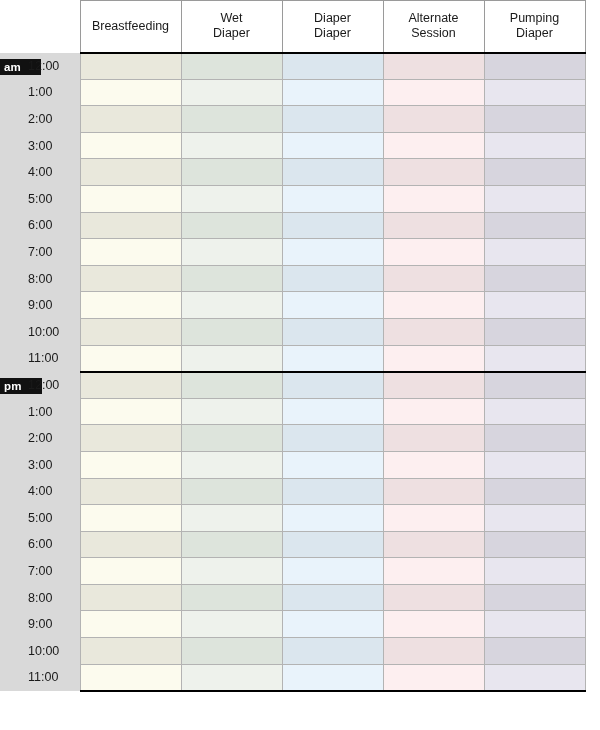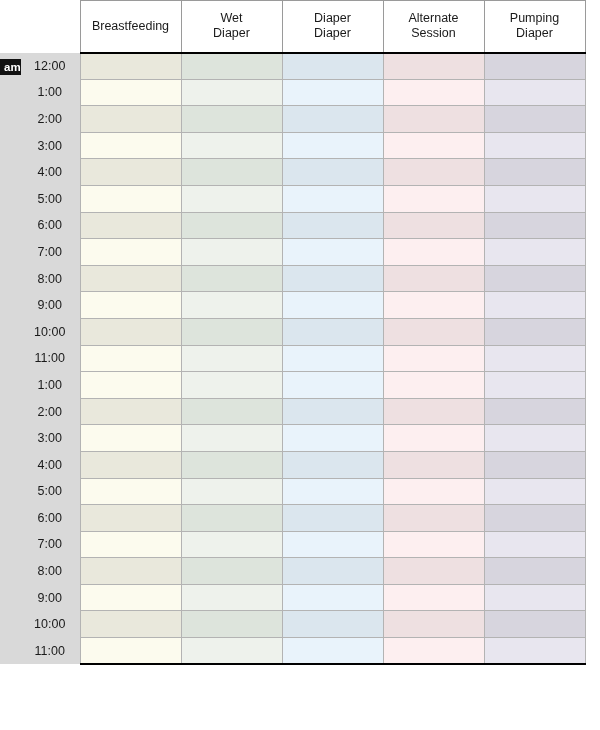--- a/index.html
+++ b/index.html
@@ -60,28 +60,28 @@
     padding: 0;
     border: none;
     width: 28px;
   }
   td.ampm .badge {
     display: inline-block;
     background: #111111;
     color: #ffffff;
     font-size: 11.5px;
     font-weight: bold;
-    padding: 2px 0 2px 4px;
+    padding: 2px 20px 2px 4px;
     line-height: 12px;
     margin-left: 0px;
     letter-spacing: 0.2px;
   }
   td.time {
     background: #d9d9d9;
-    text-align: center;
+    text-align: left;
     vertical-align: middle;
     font-size: 12.5px;
     padding-right: 8px;
     border: none;
     color: #1a1a1a;
   }
   td.cell {
     border: 1px solid #b3b3b3;
   }
   
@@ -257,20 +257,29 @@
         </tr>
         <tr>
           <td class="ampm"></td>
           <td class="time">11:00</td>
           <td class="cell col0"></td>
           <td class="cell col1"></td>
           <td class="cell col2"></td>
           <td class="cell col3"></td>
           <td class="cell col4"></td>
         </tr>
+        <tr class="alt half-start">
+          <td class="ampm"><span class="badge">pm</span></td>
+          <td class="time">12:00</td>
+          <td class="cell col0"></td>
+          <td class="cell col1"></td>
+          <td class="cell col2"></td>
+          <td class="cell col3"></td>
+          <td class="cell col4"></td>
+        </tr>
         <tr>
           <td class="ampm"></td>
           <td class="time">1:00</td>
           <td class="cell col0"></td>
           <td class="cell col1"></td>
           <td class="cell col2"></td>
           <td class="cell col3"></td>
           <td class="cell col4"></td>
         </tr>
         <tr class="alt">

